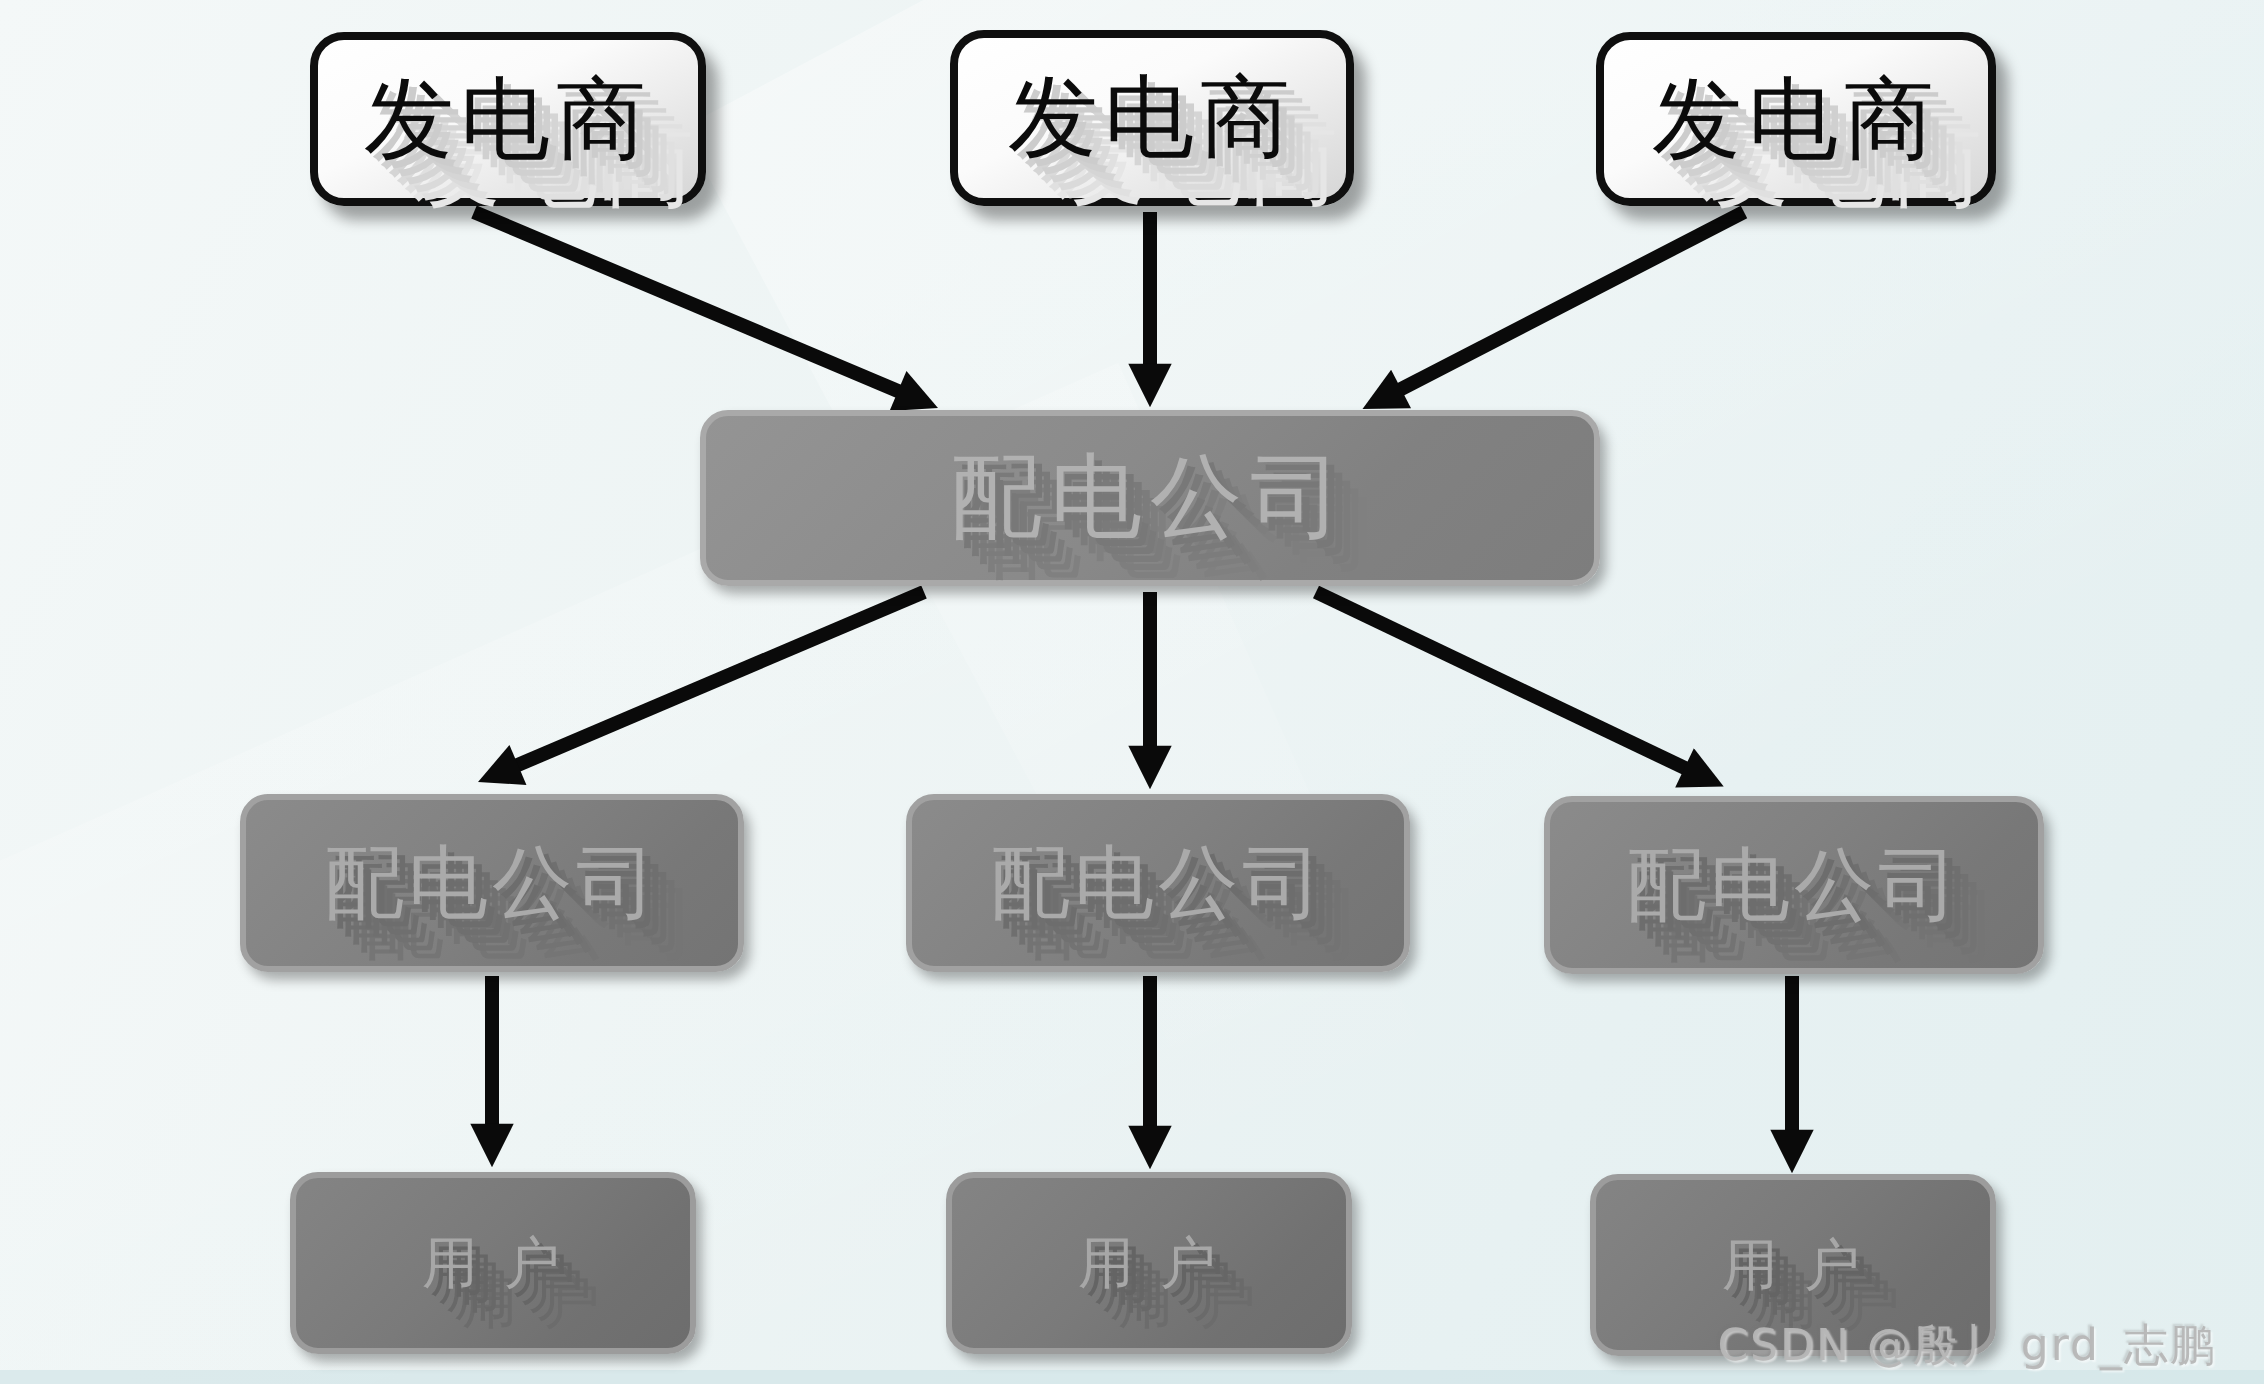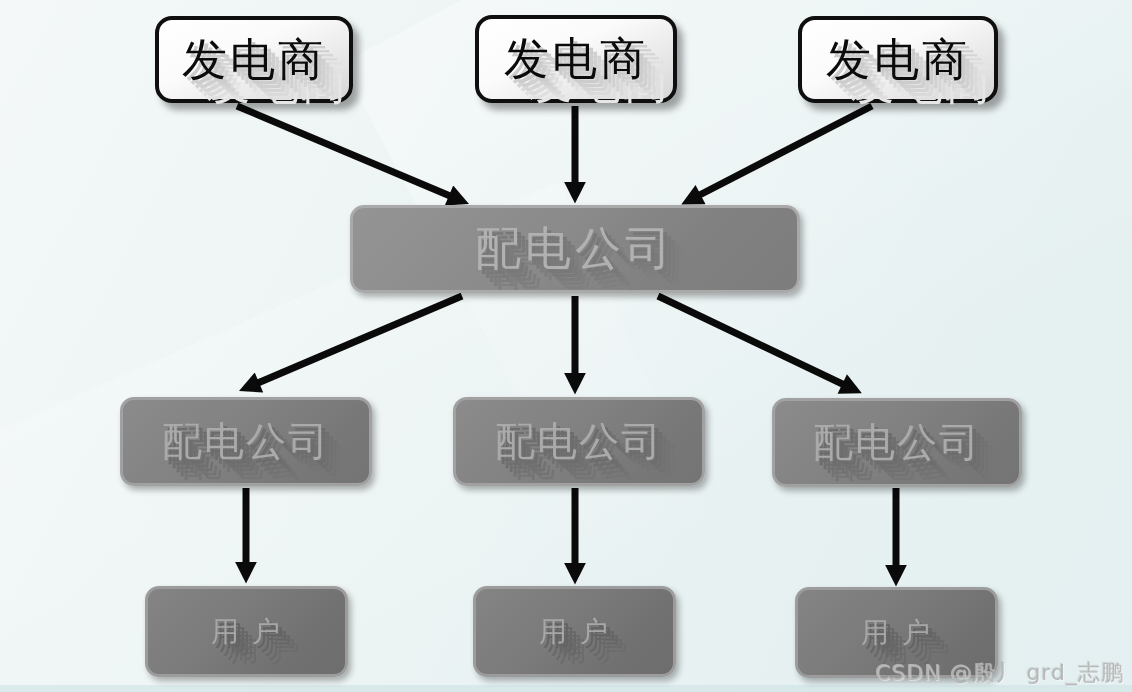--- a/index.html
+++ b/index.html
@@ -93,21 +93,21 @@
   #user2{left:473px;top:586px;width:203px;height:91px;}
   #user3{left:795px;top:587px;width:203px;height:91px;}
 
   svg.arrows{
     position:absolute;left:0;top:0;width:1132px;height:692px;
     pointer-events:none;
   }
   svg.arrows line{stroke:#0a0a0a;stroke-width:7;}
 
   .watermark{
-    position:absolute;right:8px;bottom:4px;
+    position:absolute;right:24px;bottom:4px;
     font-size:22px;
     color:rgba(182,182,182,0.95);
     letter-spacing:1px;
     text-shadow:1px 1px 1px rgba(255,255,255,0.55), -1px -1px 1px rgba(120,120,120,0.25);
   }
 </style>
 </head>
 <body>
 
 <div class="stage">

